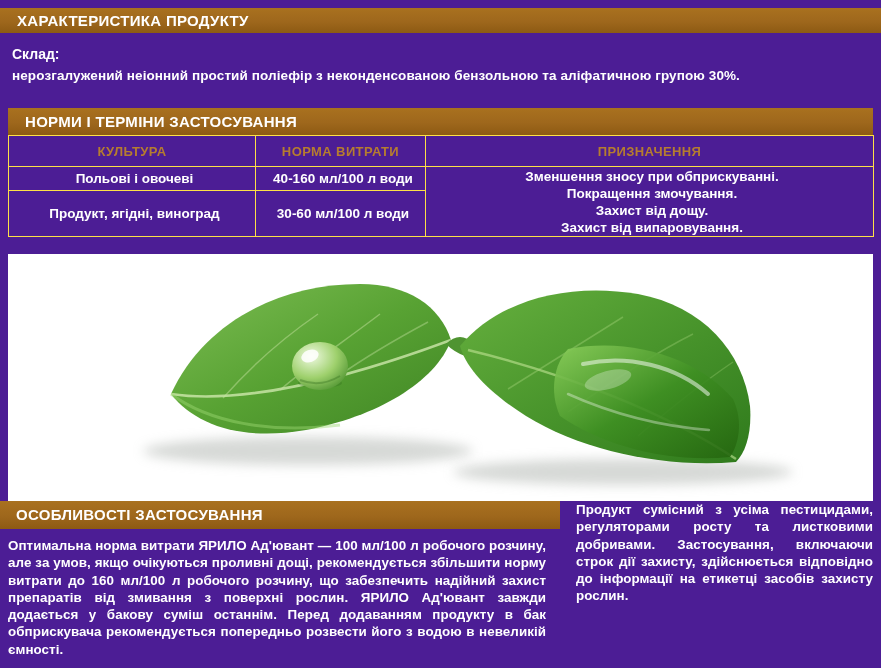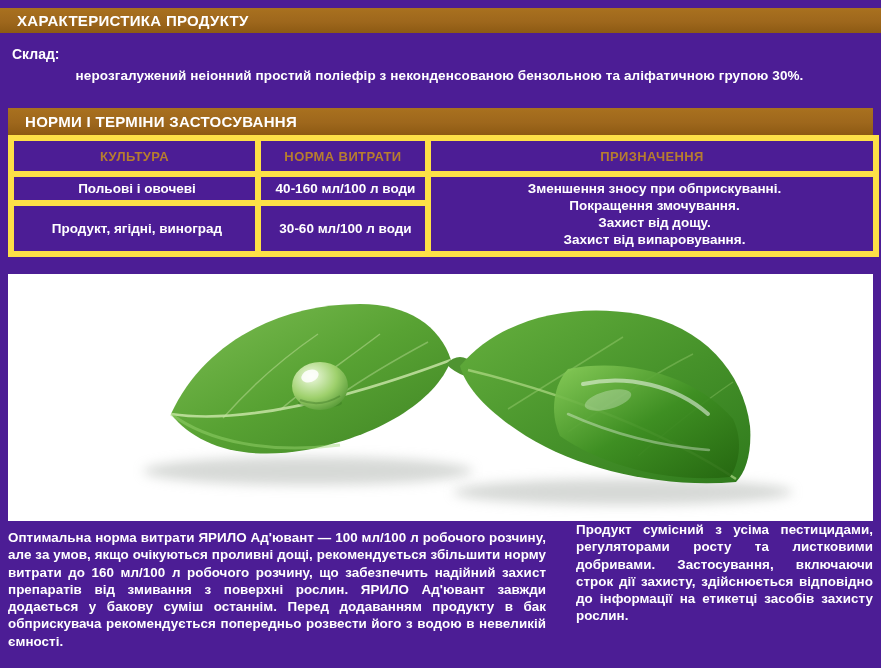--- a/index.html
+++ b/index.html
@@ -10,27 +10,27 @@
   .page{width:881px;height:668px;padding-top:8px;box-sizing:border-box;background:#4c1d95;}
   .bar{
     height:25px;line-height:25px;
     background:linear-gradient(180deg,#a9711f 0%,#9e671c 55%,#8d5a13 100%);
     color:#fff;font-weight:bold;font-size:15px;letter-spacing:.3px;
     padding-left:17px;white-space:nowrap;overflow:hidden;
   }
   .bar-norms{margin:0 8px;height:27px;line-height:27px;}
   .composition{height:75px;box-sizing:border-box;padding:12px 14px 0 12px;font-weight:bold;}
   .comp-label{font-size:14px;line-height:18px;}
-  .comp-text{margin:4px 0 0 0;font-size:13.5px;line-height:18px;letter-spacing:.1px;text-align:center;}
+  .comp-text{margin:4px 0 0 0;font-size:13.5px;line-height:18px;letter-spacing:.1px;}
   table.norms{
     margin:0 8px;width:865px;border-collapse:collapse;table-layout:fixed;
   }
   table.norms col.c1{width:247px;} table.norms col.c2{width:170px;} table.norms col.c3{width:448px;}
   table.norms th, table.norms td{
-    border:6px solid #fde047;text-align:center;vertical-align:middle;padding:0 4px;
+    border:1px solid #fde047;text-align:center;vertical-align:middle;padding:0 4px;
   }
   table.norms th{
     height:30px;color:#b67d2f;font-size:13px;font-weight:bold;letter-spacing:.4px;
   }
   table.norms td{color:#fff;font-weight:bold;font-size:13.5px;padding-left:9px;}
   tr.r1 td{height:23px;}
   tr.r2 td{height:45px;}
   td.purpose div{line-height:17px;}
   .leaf-figure{
     margin:17px 8px 0 8px;width:865px;height:247px;background:#fff;overflow:hidden;
@@ -160,20 +160,23 @@
         <path d="M560,95 C625,82 692,106 725,145 C736,168 730,192 722,203 C660,209 595,192 552,162 C541,138 546,110 560,95 Z" fill="url(#wetg)" opacity="0.9"></path>
         <path d="M575,110 C620,100 668,112 700,140" stroke="#ffffff" stroke-width="4" opacity="0.5" fill="none" stroke-linecap="round"></path>
         <path d="M560,140 C600,158 650,172 701,176" stroke="#ffffff" stroke-width="2.5" opacity="0.35" fill="none" stroke-linecap="round"></path>
         <ellipse cx="600" cy="126" rx="24" ry="9" fill="#ffffff" opacity="0.28" transform="rotate(-15 600 126)"></ellipse>
       </g>
     </svg>
   </figure>
 
   <div class="bottom">
     <section class="col-left">
+      <header class="bar bar-features">
+        <span>ОСОБЛИВОСТІ ЗАСТОСУВАННЯ</span>
+      </header>
       <p class="body-text">Оптимальна норма витрати ЯРИЛО Ад'ювант — 100 мл/100 л робочого розчину, але за умов, якщо очікуються проливні дощі, рекомендується збільшити норму витрати до 160 мл/100 л робочого розчину, що забезпечить надійний захист препаратів від змивання з поверхні рослин. ЯРИЛО Ад'ювант завжди додається у бакову суміш останнім. Перед додаванням продукту в бак обприскувача рекомендується попередньо розвести його з водою в невеликій ємності.</p>
     </section>
 
     <section class="col-right">
       <p class="body-text">Продукт сумісний з усіма пестицидами, регуляторами росту та листковими добривами. Застосування, включаючи строк дії захисту, здійснюється відповідно до інформації на етикетці засобів захисту рослин.</p>
     </section>
   </div>
 
 </div>
 

